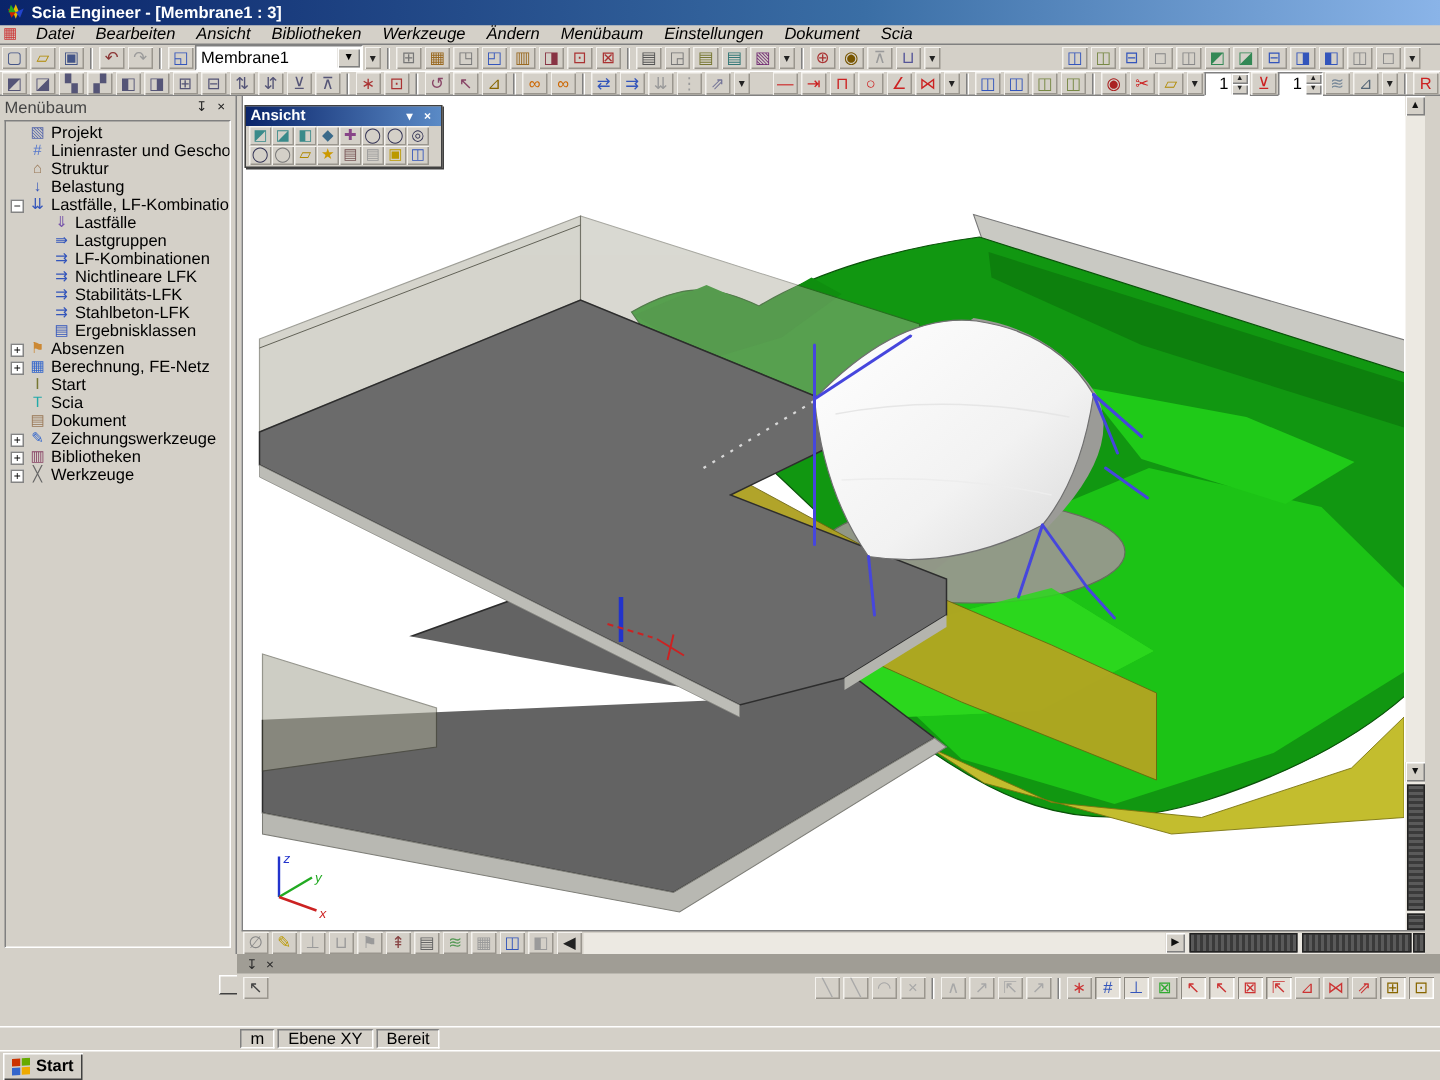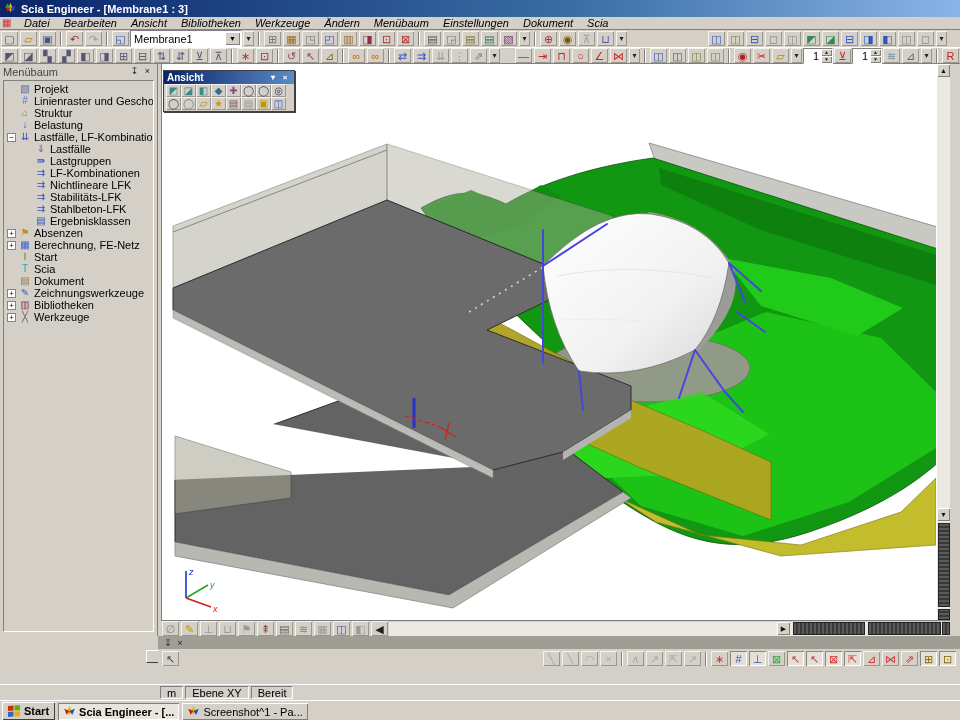--- a/index.html
+++ b/index.html
@@ -565,34 +565,13 @@
 <div id="taskbar" class="abs">
   <span id="start-btn">
     <svg class="tinyicon" viewBox="0 0 13 13">
       <rect x="0" y="1" width="5.5" height="5" fill="#cc3300" transform="skewY(-4)"></rect>
       <rect x="6.5" y="1" width="5.5" height="5" fill="#66aa00" transform="skewY(-4)"></rect>
       <rect x="0" y="7" width="5.5" height="5" fill="#3366cc" transform="skewY(-4)"></rect>
       <rect x="6.5" y="7" width="5.5" height="5" fill="#eeaa00" transform="skewY(-4)"></rect>
     </svg>
     <span>Start</span>
   </span>
-  <span style="display:flex;align-items:center;gap:3px;">
-
-      <span class="taskbtn active">
-        <svg class="tinyicon" viewBox="0 0 16 16">
-          <path d="M8 1 L10.5 7 L8 13 L5.5 7 Z" fill="#e8b800"></path>
-          <path d="M1.5 4.5 L8 7.5 L4.5 12 Z" fill="#cc2200"></path>
-          <path d="M14.5 4.5 L8 7.5 L11.5 12 Z" fill="#2244cc"></path>
-        </svg>
-        <span>Scia Engineer - [...</span>
-      </span>
-
-      <span class="taskbtn inactive">
-        <svg class="tinyicon" viewBox="0 0 16 16">
-          <path d="M8 1 L10.5 7 L8 13 L5.5 7 Z" fill="#e8b800"></path>
-          <path d="M1.5 4.5 L8 7.5 L4.5 12 Z" fill="#cc2200"></path>
-          <path d="M14.5 4.5 L8 7.5 L11.5 12 Z" fill="#2244cc"></path>
-        </svg>
-        <span>Screenshot^1 - Pa...</span>
-      </span>
-
-  </span>
 </div>
 
 </body></html>

